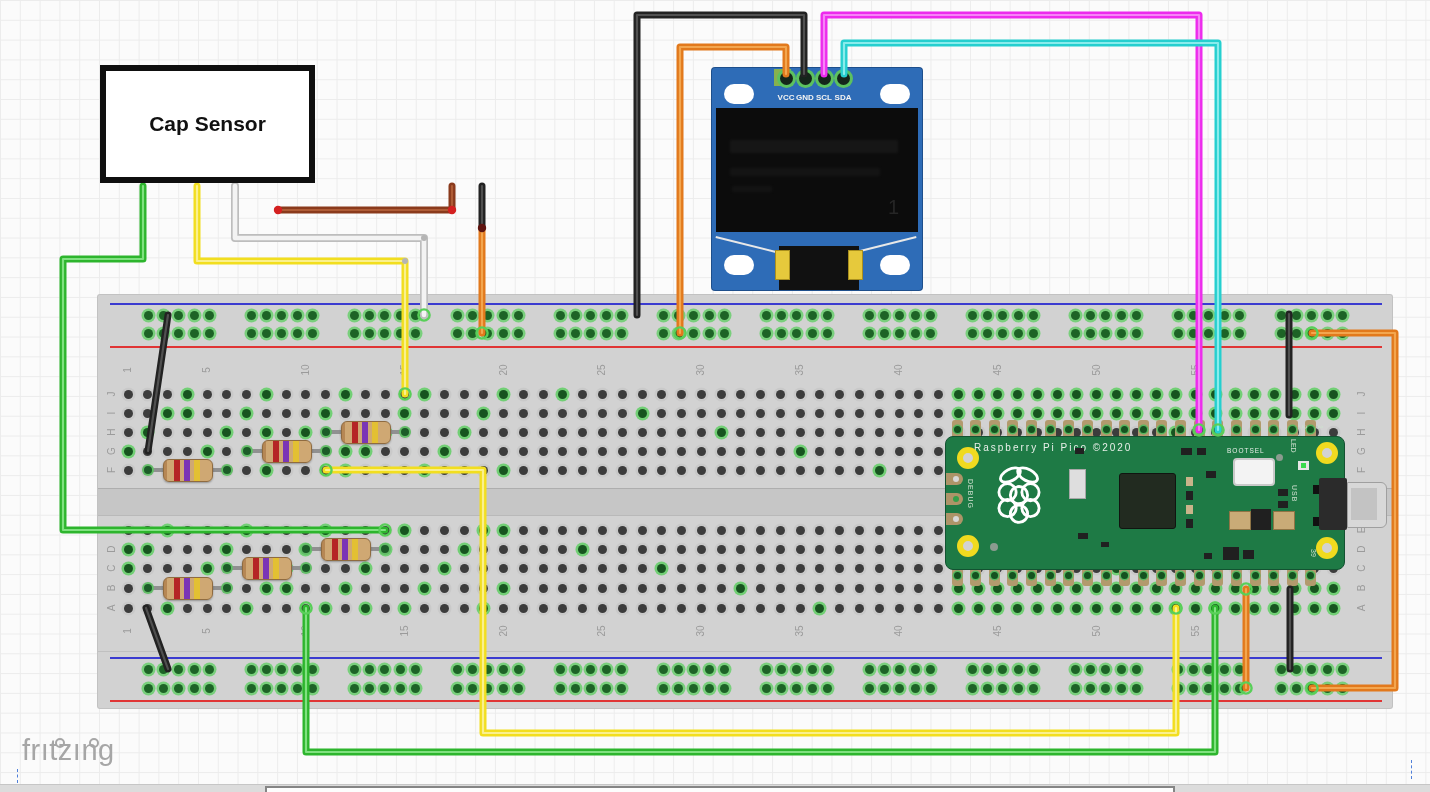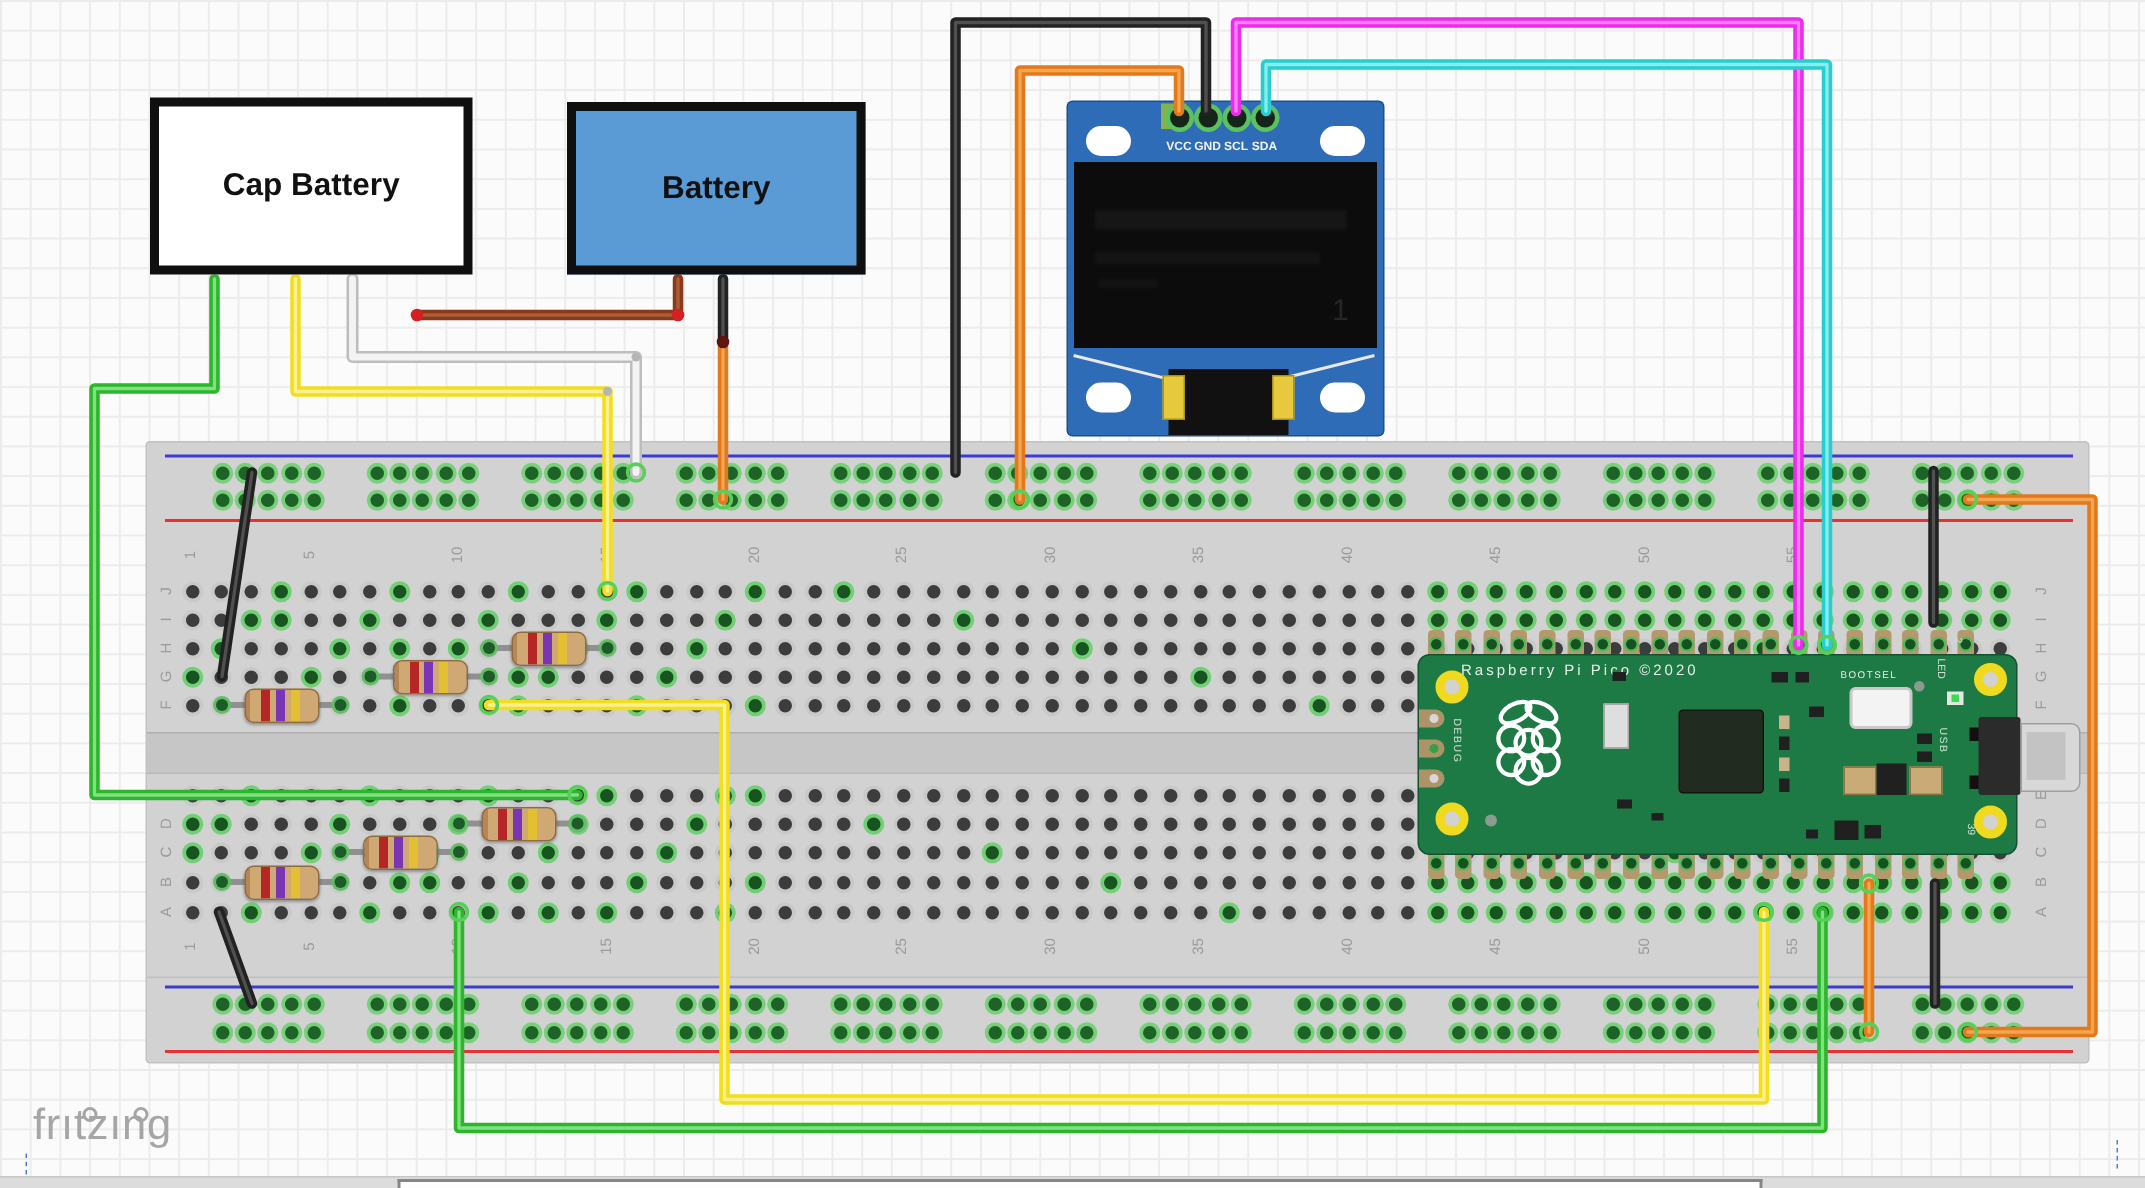--- a/index.html
+++ b/index.html
@@ -1232,24 +1232,21 @@
       <circle cx="1246" cy="688" r="5.6" fill="none" stroke="#58cf58" stroke-width="2.4"></circle>
       <circle cx="1246" cy="589" r="5.6" fill="none" stroke="#58cf58" stroke-width="2.4"></circle>
       <circle cx="452" cy="210" r="4.2" fill="#d42020"></circle>
       <circle cx="278" cy="210" r="4.2" fill="#d42020"></circle>
       <circle cx="482" cy="228" r="4.2" fill="#5e1410"></circle>
       <circle cx="424" cy="238" r="3" fill="#b5b5b5"></circle>
       <circle cx="405" cy="261" r="3" fill="#b5b5b5"></circle>
     </svg>
 
   <div class="notebox" style="left:100px;top:65px;width:203px;height:106px;background:#ffffff;">
-    <span>Cap Battery</span>
-  </div>
-  <div class="notebox" style="left:378px;top:68px;width:187px;height:103px;background:#5b9bd5;">
-    <span>Battery</span>
+    <span>Cap Sensor</span>
   </div>
 
   <div id="logo">
     <span id="logotext">frıtzıng</span>
     <span class="ring" style="left:33px;top:4px;"></span>
     <span class="ring" style="left:67px;top:4px;"></span>
   </div>
 
   <div id="strip"></div>
   <div id="windowtop"></div>

